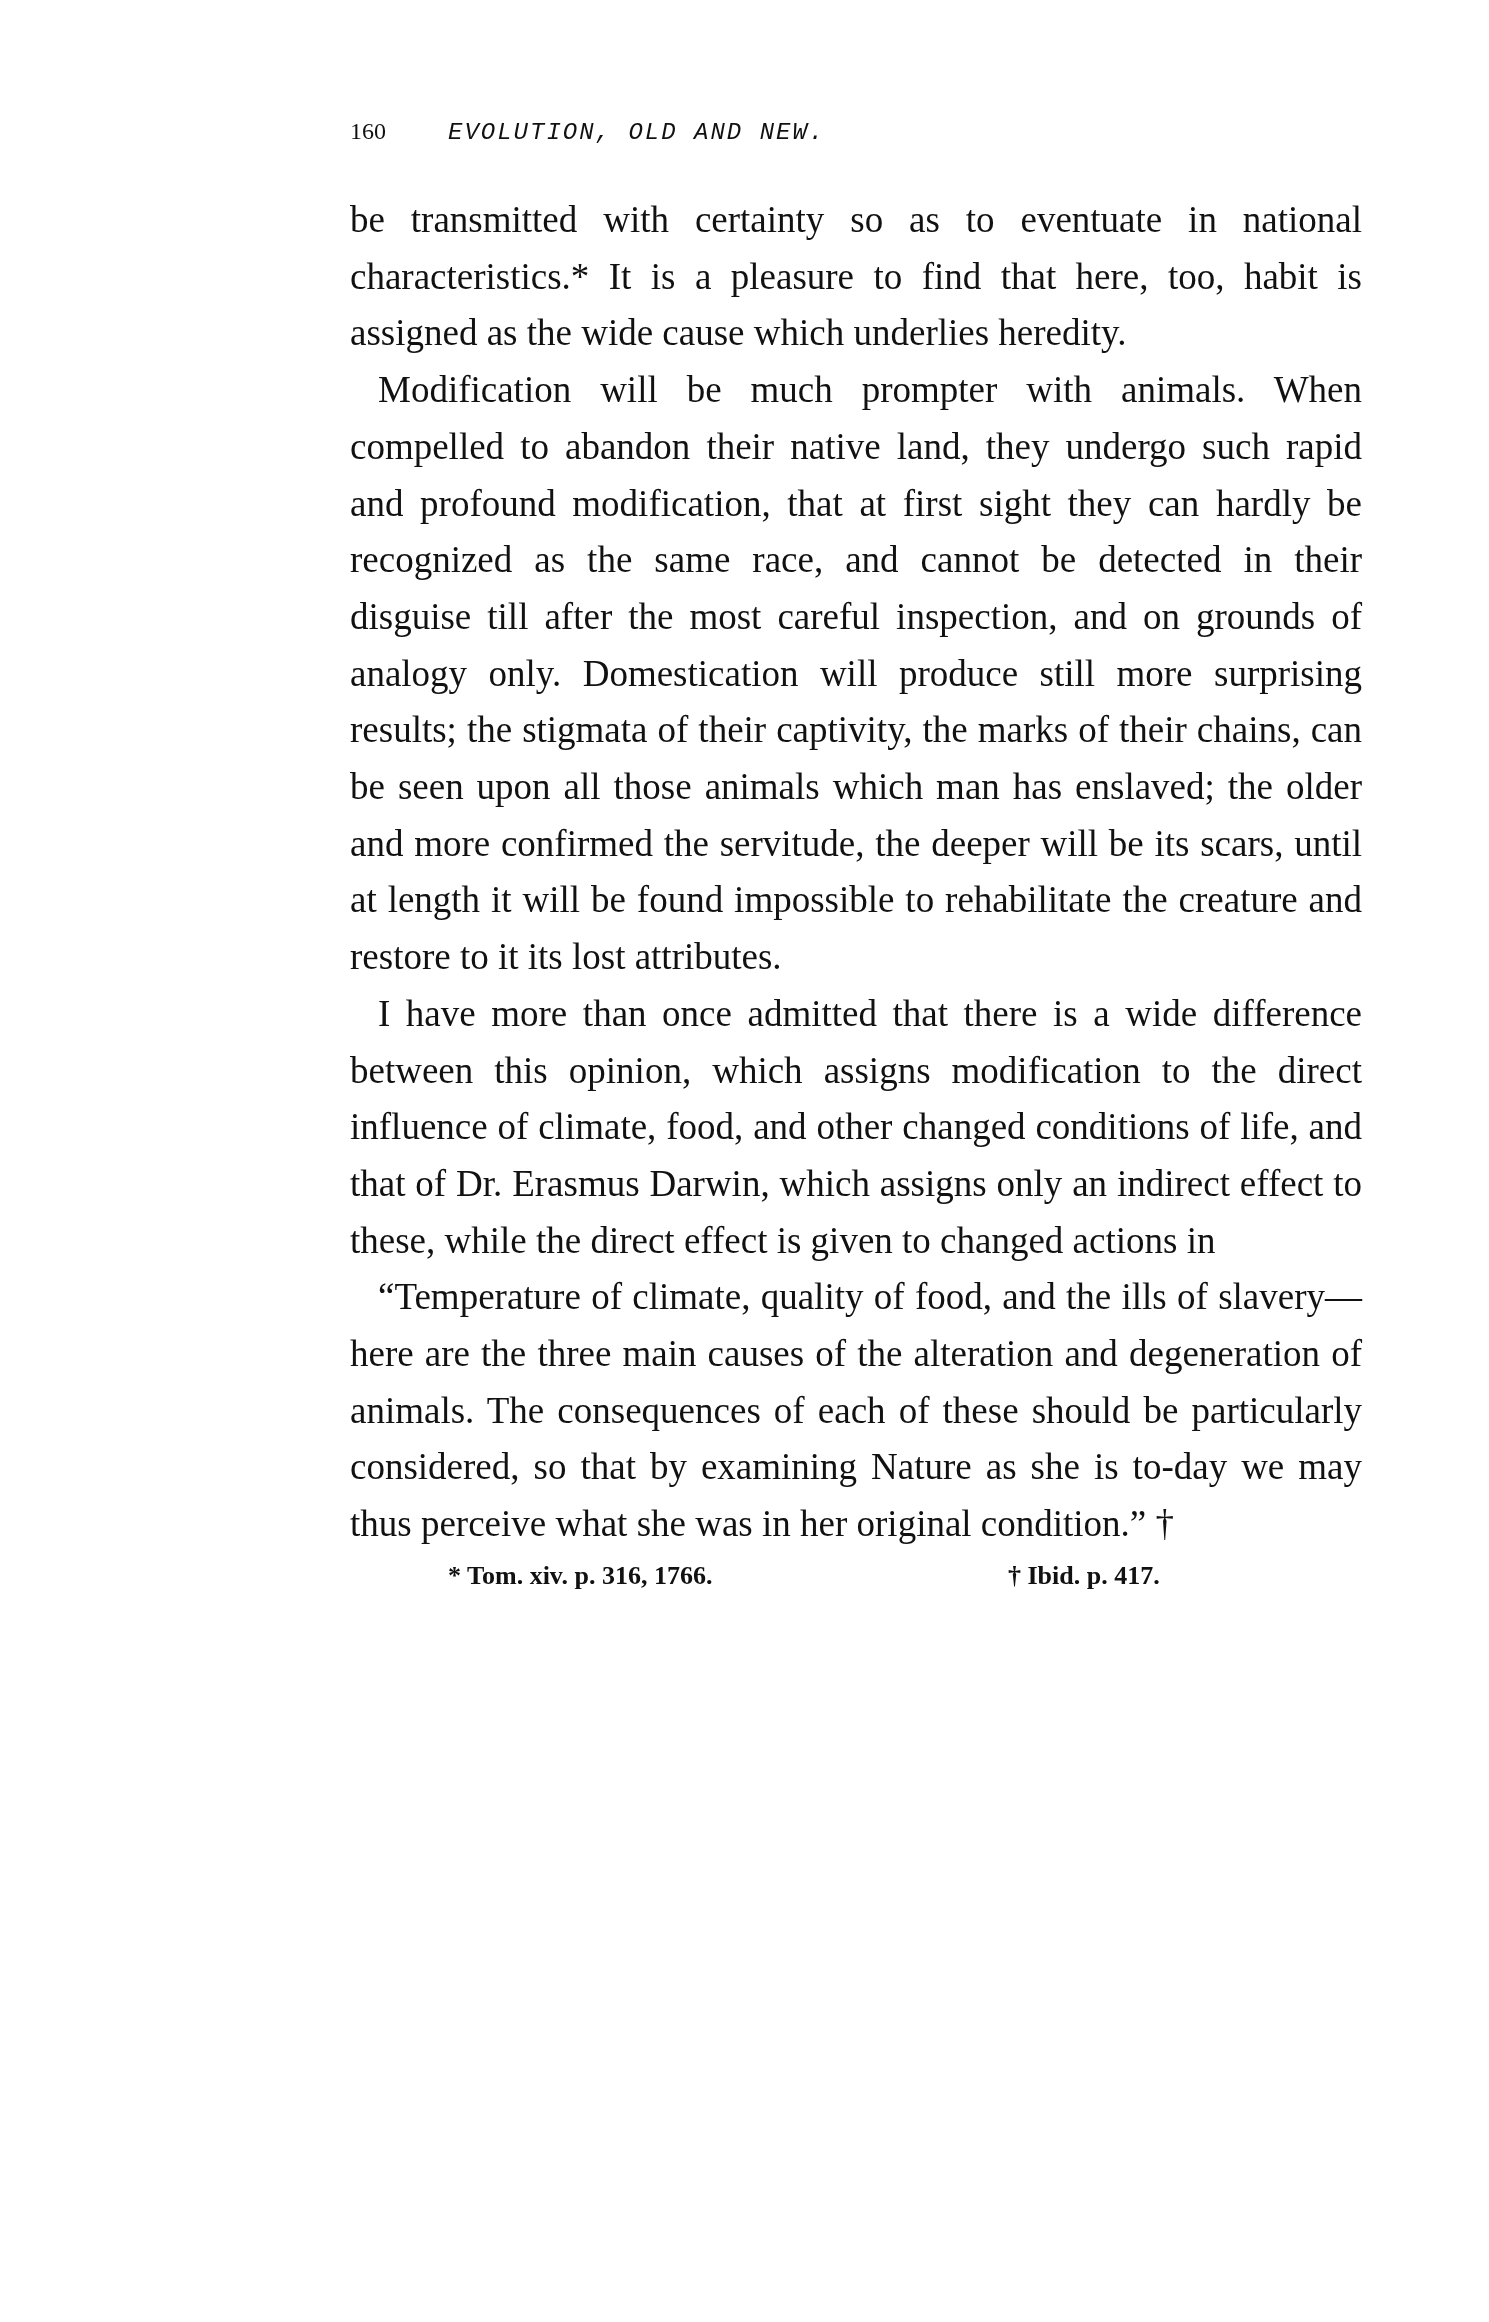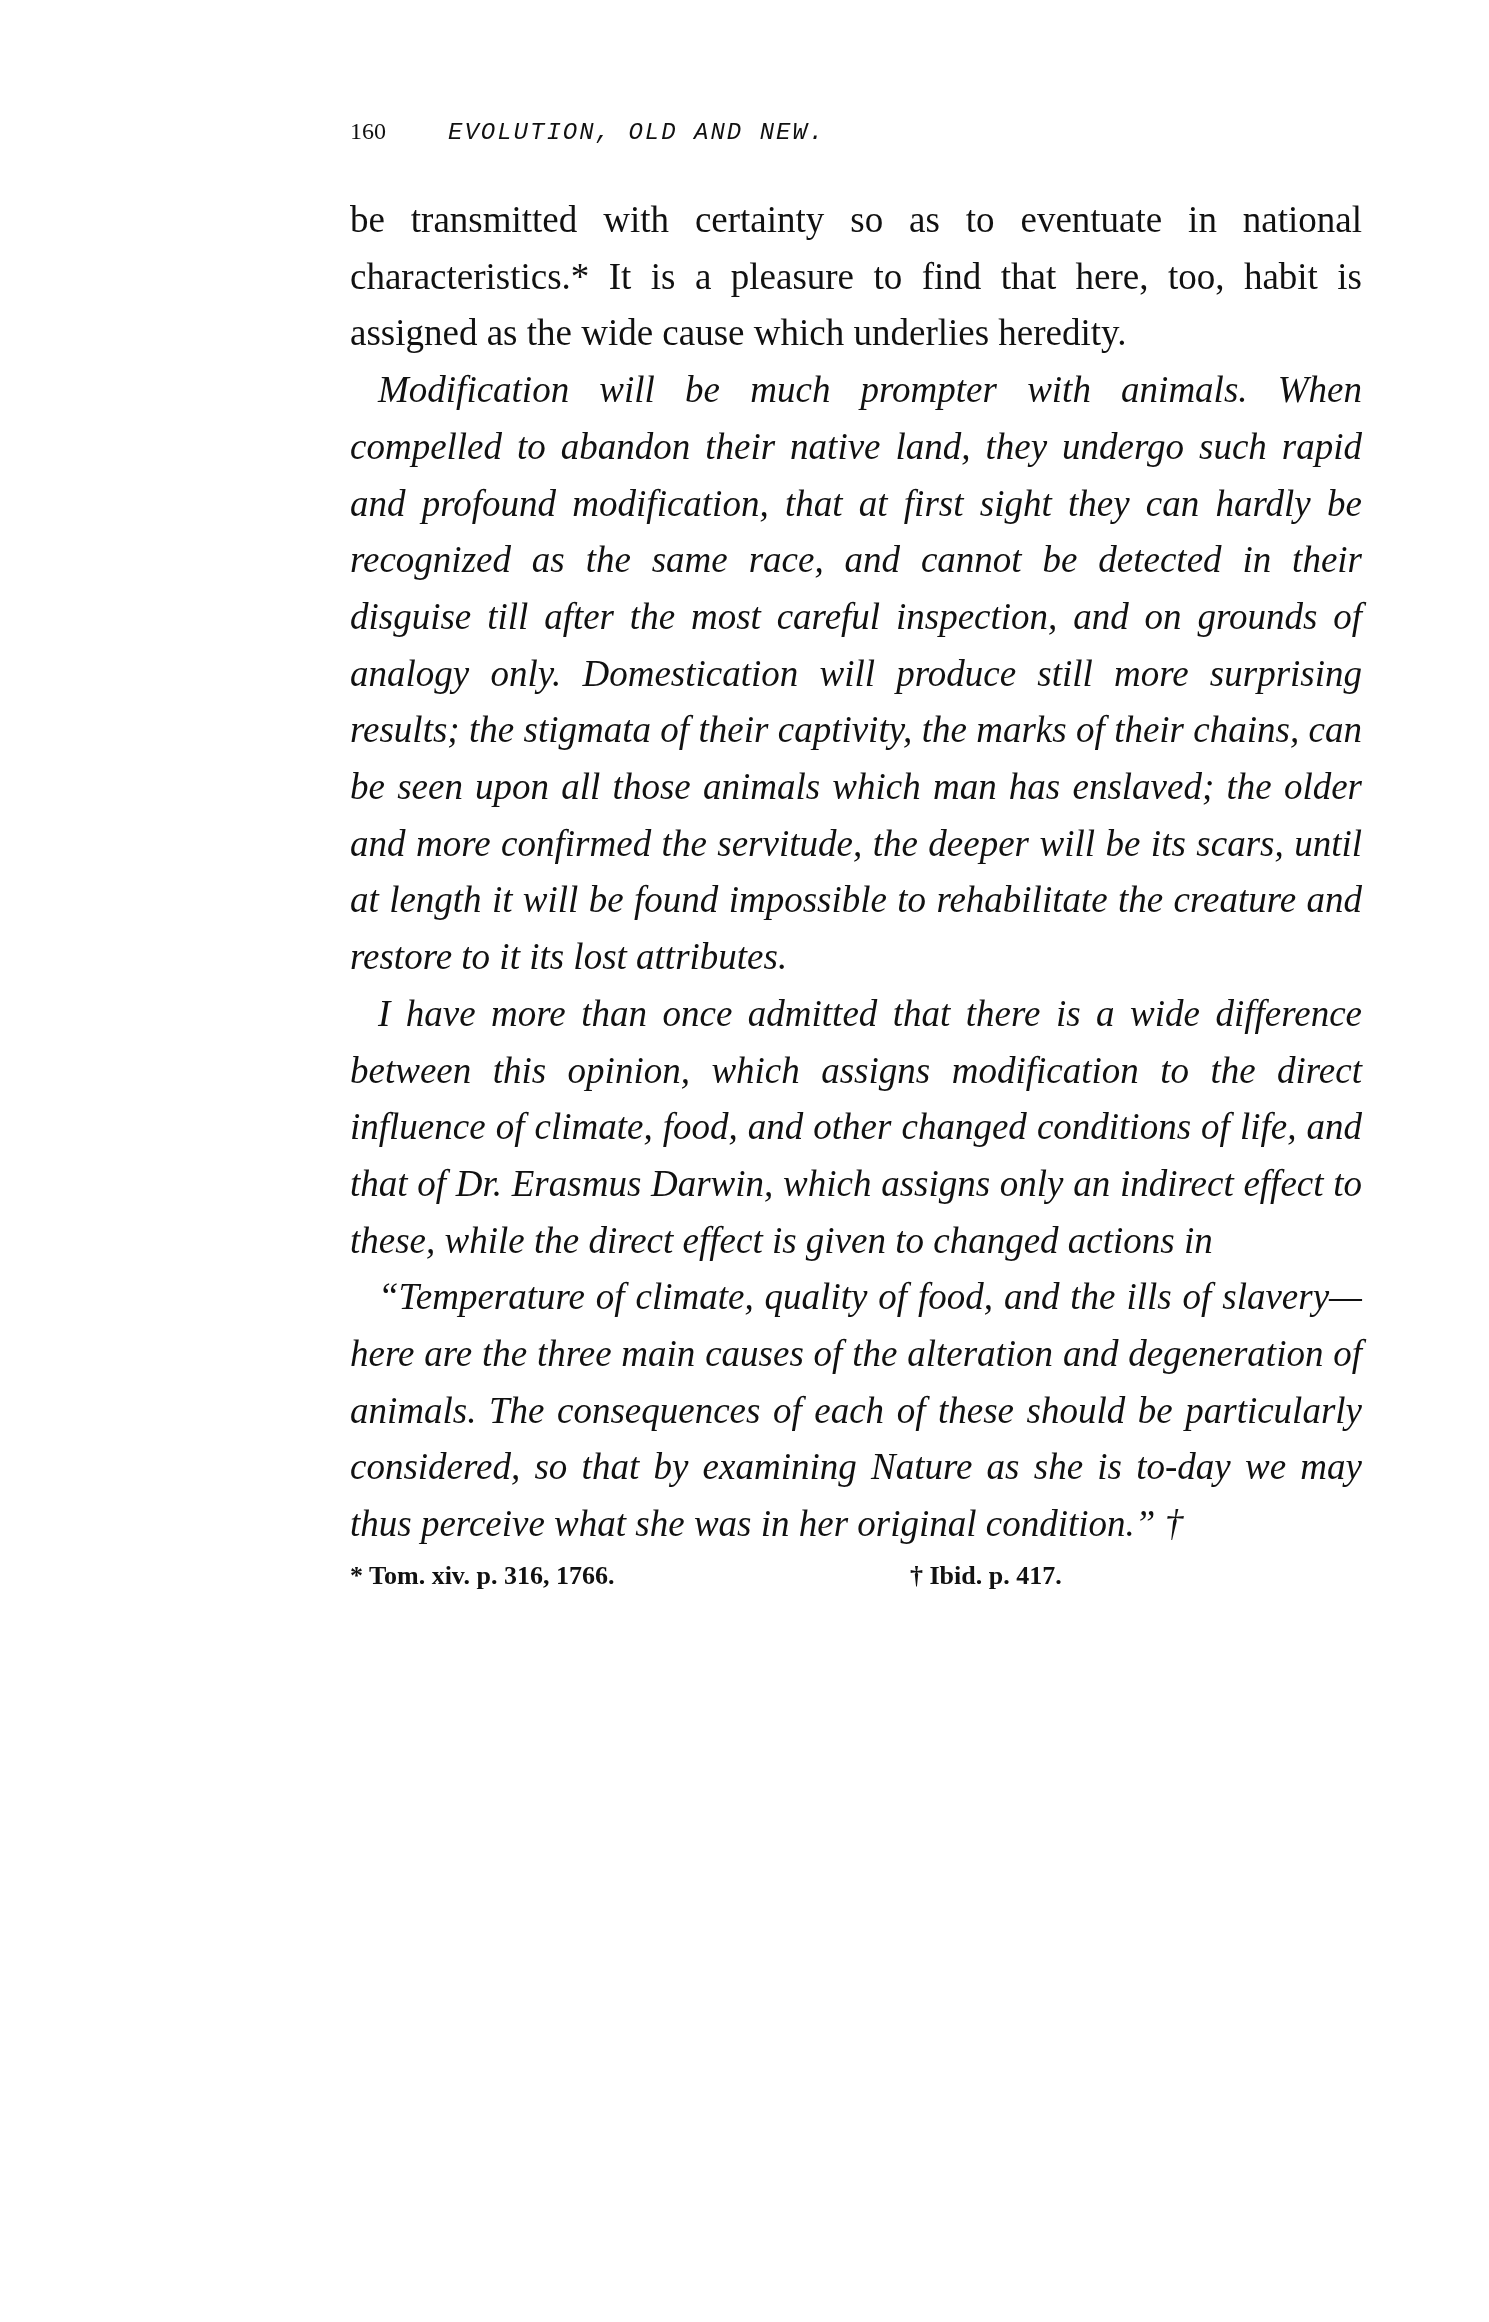--- a/index.html
+++ b/index.html
@@ -3,23 +3,23 @@
 <meta charset="utf-8">
 <style>
   html, body { margin: 0; padding: 0; background: #ffffff; }
   body { width: 1489px; height: 2322px; position: relative; overflow: hidden; color: #111; }
   .page { position: absolute; left: 350px; top: 118px; width: 1012px; font-family: "Liberation Serif", "DejaVu Serif", serif; }
   .header { display: flex; align-items: baseline; height: 60px; font-size: 24px; }
   .pagenum { width: 98px; }
   .running-title { font-style: italic; letter-spacing: 2px; font-family: Liberation Mono, monospace; }
   .body-text { margin-top: 14px; font-size: 37px; line-height: 56.7px; text-align: justify; }
   .para { margin: 0; }
-  .para.indent { text-indent: 28px; font-style: italic; }
+  .para.indent { text-indent: 28px; }
   .footnotes { display: flex; margin-top: 8px; font-size: 26px; font-weight: bold; }
-  .fn1 { width: 560px; }
+  .fn1 { margin-left: 98px; width: 560px; }
   .fn2 { }
 </style>
 </head>
 <body>
 
 <div class="page">
   <div class="header">
     <span class="pagenum">160</span>
     <span class="running-title">EVOLUTION, OLD AND NEW.</span>
   </div>

